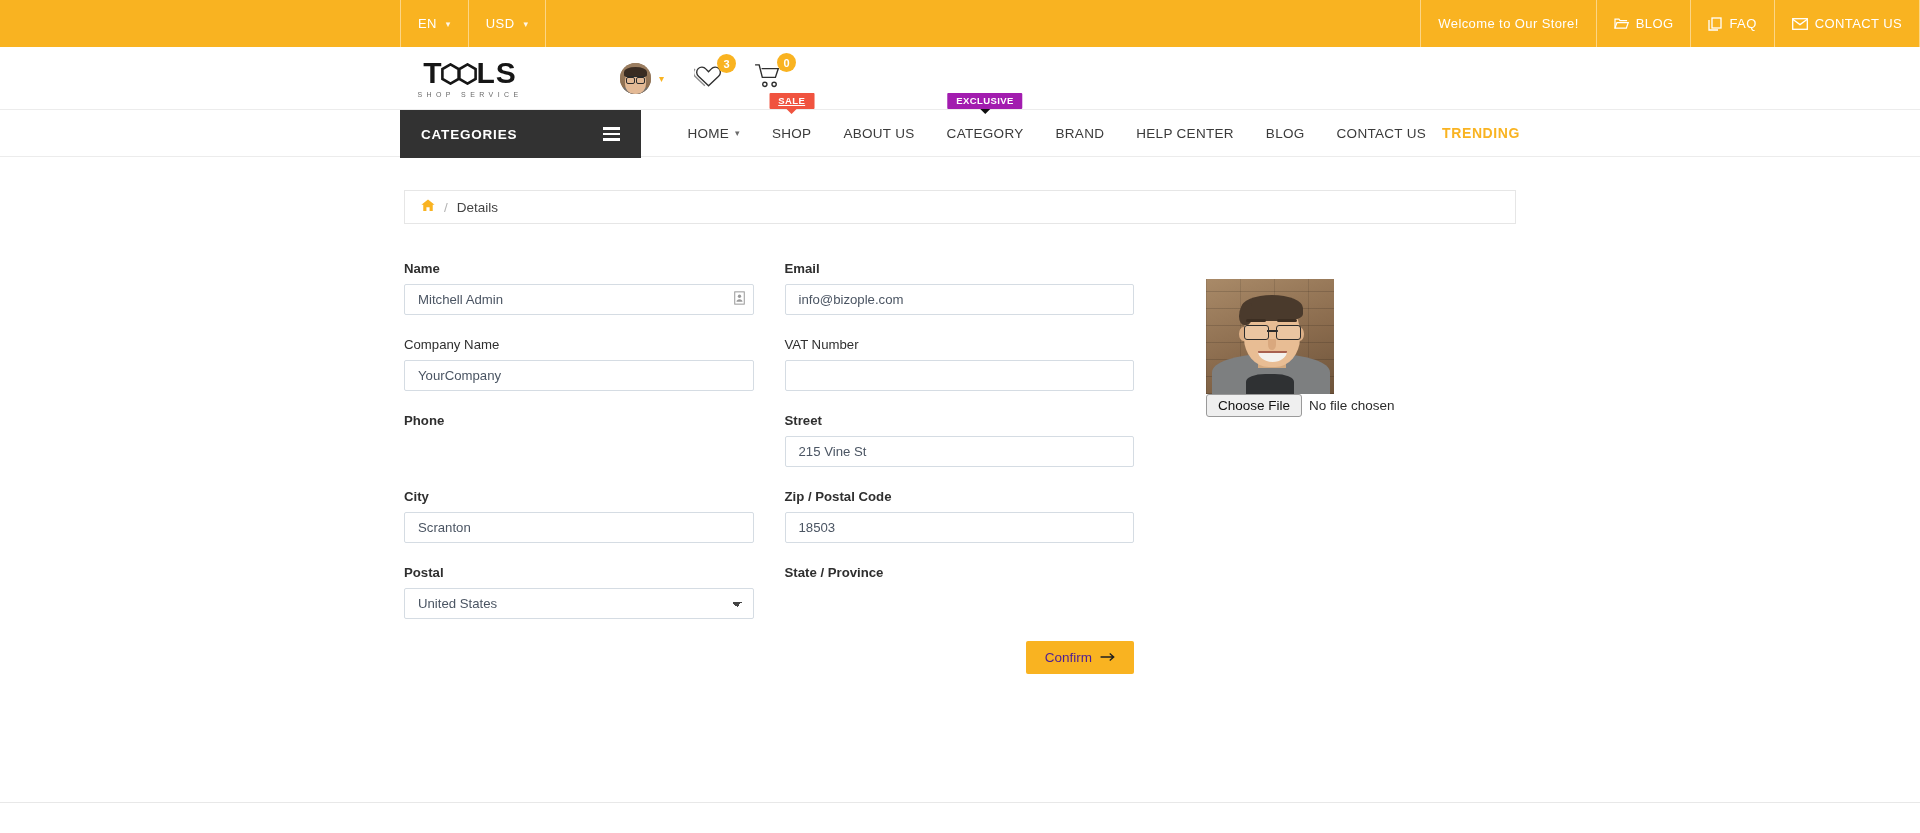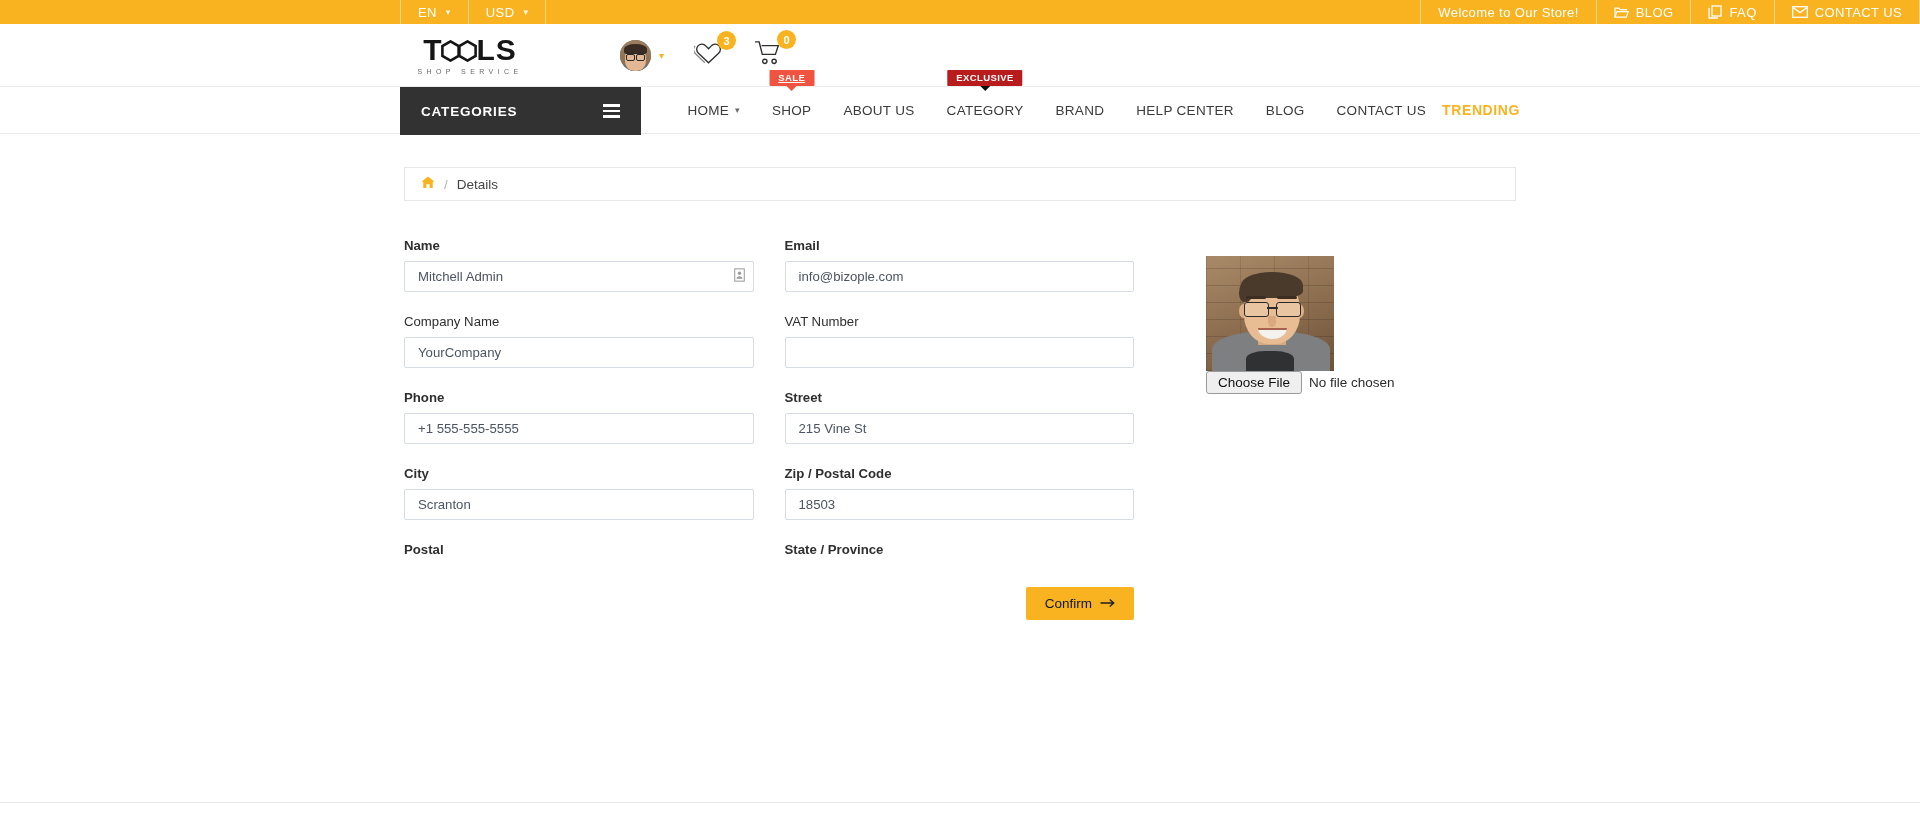--- a/index.html
+++ b/index.html
@@ -6,21 +6,21 @@
   html, body {
     margin: 0; padding: 0;
     width: 1920px; height: 833px;
     background: #ffffff;
     font-family: "Liberation Sans", sans-serif;
     overflow: hidden;
   }
 
   
   .topbar {
-    height: 24px;
+    height: 47px;
     background: #f9b321;
     display: flex;
     align-items: stretch;
     font-size: 13px;
     color: #ffffff;
     position: relative;
   }
   .topbar-left { display: flex; margin-left: 400px; }
   .topbar-right { display: flex; margin-left: auto; }
   .tb-item {
@@ -156,21 +156,21 @@
     line-height: 1.1;
   }
   .nav-badge:after {
     content: ''; position: absolute; bottom: -5px; left: 50%;
     transform: translateX(-50%);
     border-left: 5px solid transparent; border-right: 5px solid transparent;
     border-top: 5px solid currentColor;
   }
   .nav-badge.sale { background: #f0533f; color: #f0533f; }
   .nav-badge.sale span { color: #fff; text-decoration: underline; }
-  .nav-badge.exclusive { background: #b91c1c; color: #0f0f0f; }
+  .nav-badge.exclusive { background: #a21caf; color: #0f0f0f; }
   .nav-badge.exclusive span { color: #fff; }
   .trending {
     margin-left: auto; margin-right: 400px;
     display: flex; align-items: center;
     color: #f9b321; font-size: 14px; font-weight: 700; letter-spacing: .6px;
     cursor: pointer;
   }
 
   
   .content { padding-top: 33px; }
@@ -219,21 +219,21 @@
       linear-gradient(45deg, transparent 50%, #444 50%),
       linear-gradient(135deg, #444 50%, transparent 50%);
     background-position: calc(100% - 16px) 13px, calc(100% - 11px) 13px;
     background-size: 5px 5px, 5px 5px;
     background-repeat: no-repeat;
     padding-right: 30px;
   }
   .confirm-row { display: flex; justify-content: flex-end; margin-top: 19px; }
   .confirm-btn {
     background: #f9b321; border: none;
-    color: #0f172a; font-size: 13.5px;
+    color: #4c1d95; font-size: 13.5px;
     padding: 9px 19px; border-radius: 2px;
     cursor: pointer; display: flex; align-items: center; gap: 8px;
     font-family: "Liberation Sans", sans-serif;
   }
 
   .photo-col { margin-left: 72px; padding-top: 18px; }
   .photo {
     width: 128px; height: 115px; overflow: hidden;
     position: relative; background: #8b6f52;
   }
@@ -478,21 +478,20 @@
         </div>
         <div class="fgrp">
           <label class="flabel">VAT Number</label>
           <input class="fctl" type="text" value="" style="">
         </div>
       </div>
 
       <div class="frow">
         <div class="fgrp">
           <label class="flabel bold">Phone</label>
-          <input class="fctl" type="text" value="+1 555-555-5555" style="">
         </div>
         <div class="fgrp">
           <label class="flabel bold">Street</label>
           <input class="fctl" type="text" value="215 Vine St" style="">
         </div>
       </div>
 
       <div class="frow">
         <div class="fgrp">
           <label class="flabel bold">City</label>
@@ -500,20 +499,23 @@
         </div>
         <div class="fgrp">
           <label class="flabel bold">Zip / Postal Code</label>
           <input class="fctl" type="text" value="18503" style="">
         </div>
       </div>
 
       <div class="frow">
         <div class="fgrp">
           <label class="flabel bold">Postal</label>
+          <select class="fctl">
+            <option>United States</option>
+          </select>
         </div>
         <div class="fgrp">
           <label class="flabel bold">State / Province</label>
         </div>
       </div>
 
       <div class="confirm-row">
         <button class="confirm-btn">
           <span>Confirm</span>
           <span>

